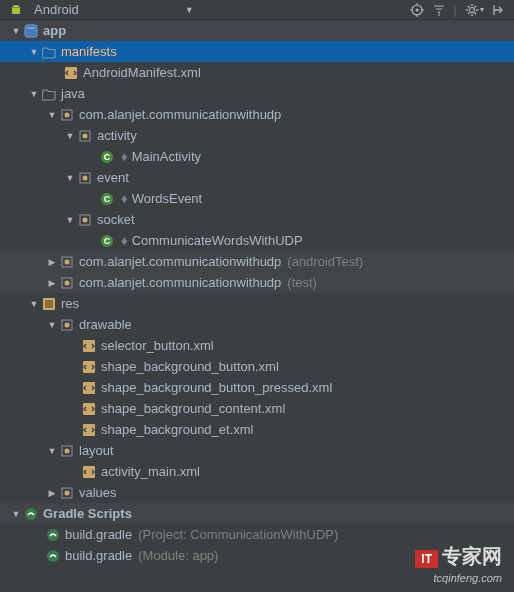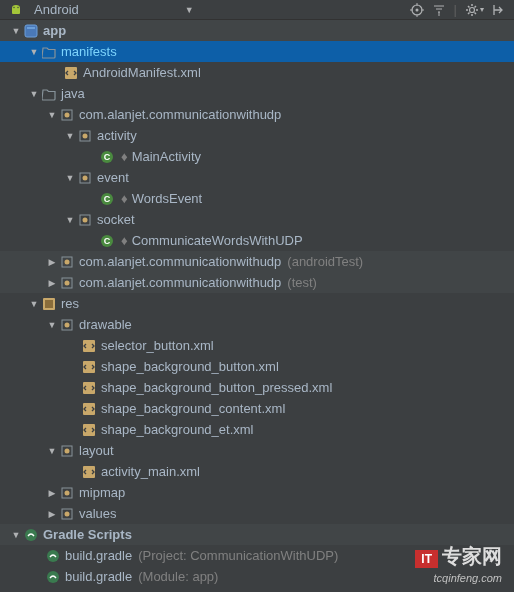--- a/index.html
+++ b/index.html
@@ -35,21 +35,21 @@
 .row.selected { background: #0d5fa8; color: #ffffff; }
 .row.highlighted { background: #414547; }
 .arrow { width: 14px; display: inline-flex; justify-content: center; color: #afb1b3; font-size: 9px; }
 .arrow.collapsed::before { content: "▶"; }
 .arrow.expanded::before { content: "▼"; }
 .icon { width: 16px; height: 16px; display: inline-flex; align-items: center; justify-content: center; margin-right: 4px; }
 .indent { display: inline-block; }
 .label { color: #a9b7c6; }
 .label.bold { font-weight: bold; }
 .label.gray { color: #808080; }
-.row.selected .label { color: #7dd3fc; }
+.row.selected .label { color: #fdba74; }
 .watermark {
   position: absolute;
   bottom: 8px;
   right: 12px;
   text-align: right;
   pointer-events: none;
 }
 .watermark-top {
   display: flex;
   align-items: baseline;
@@ -408,30 +408,20 @@
   <div class="row">
     <span class="indent" style="width:72px"></span>
     <span class="icon">
         <svg width="14" height="14">
           <use href="#ic-xml"></use>
         </svg>
       </span>
     <span class="label">activity_main.xml</span>
   </div>
 
-  <div class="row">
-    <span class="indent" style="width:36px"></span>
-    <span class="arrow collapsed"></span>
-    <span class="icon">
-        <svg width="14" height="14">
-          <use href="#ic-package"></use>
-        </svg>
-      </span>
-    <span class="label">mipmap</span>
-  </div>
 
   <div class="row">
     <span class="indent" style="width:36px"></span>
     <span class="arrow collapsed"></span>
     <span class="icon">
         <svg width="14" height="14">
           <use href="#ic-package"></use>
         </svg>
       </span>
     <span class="label">values</span>

